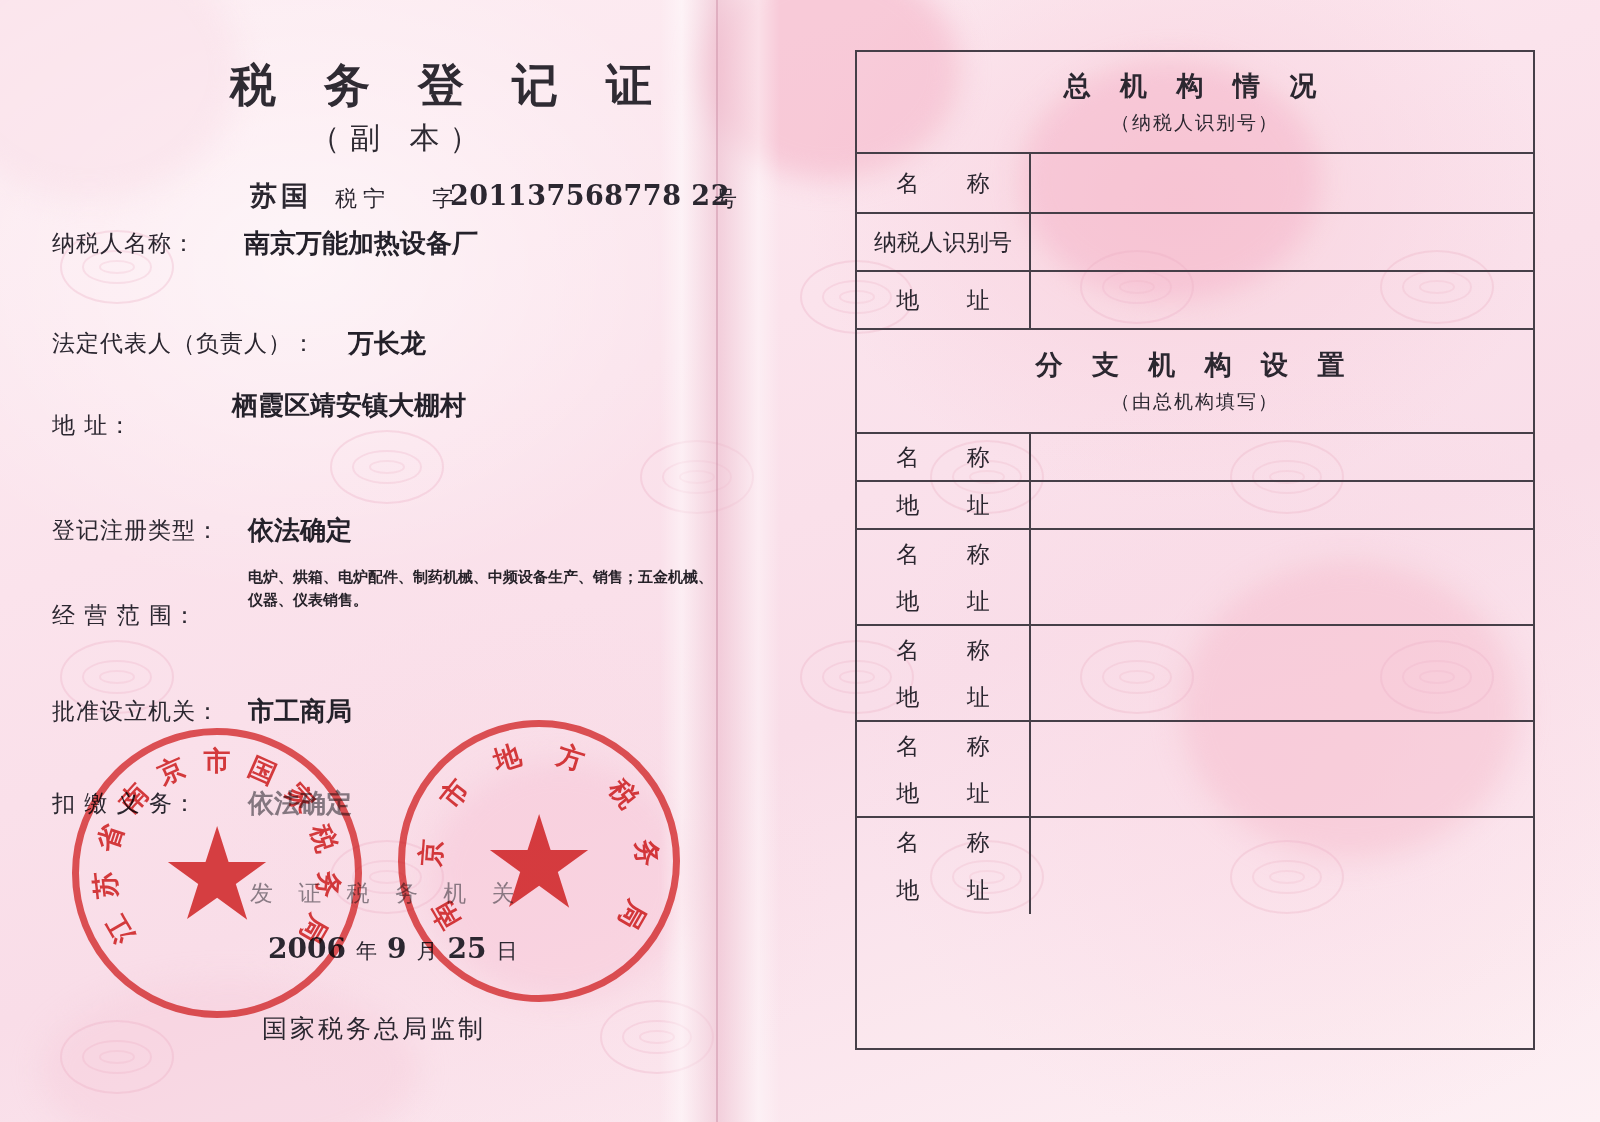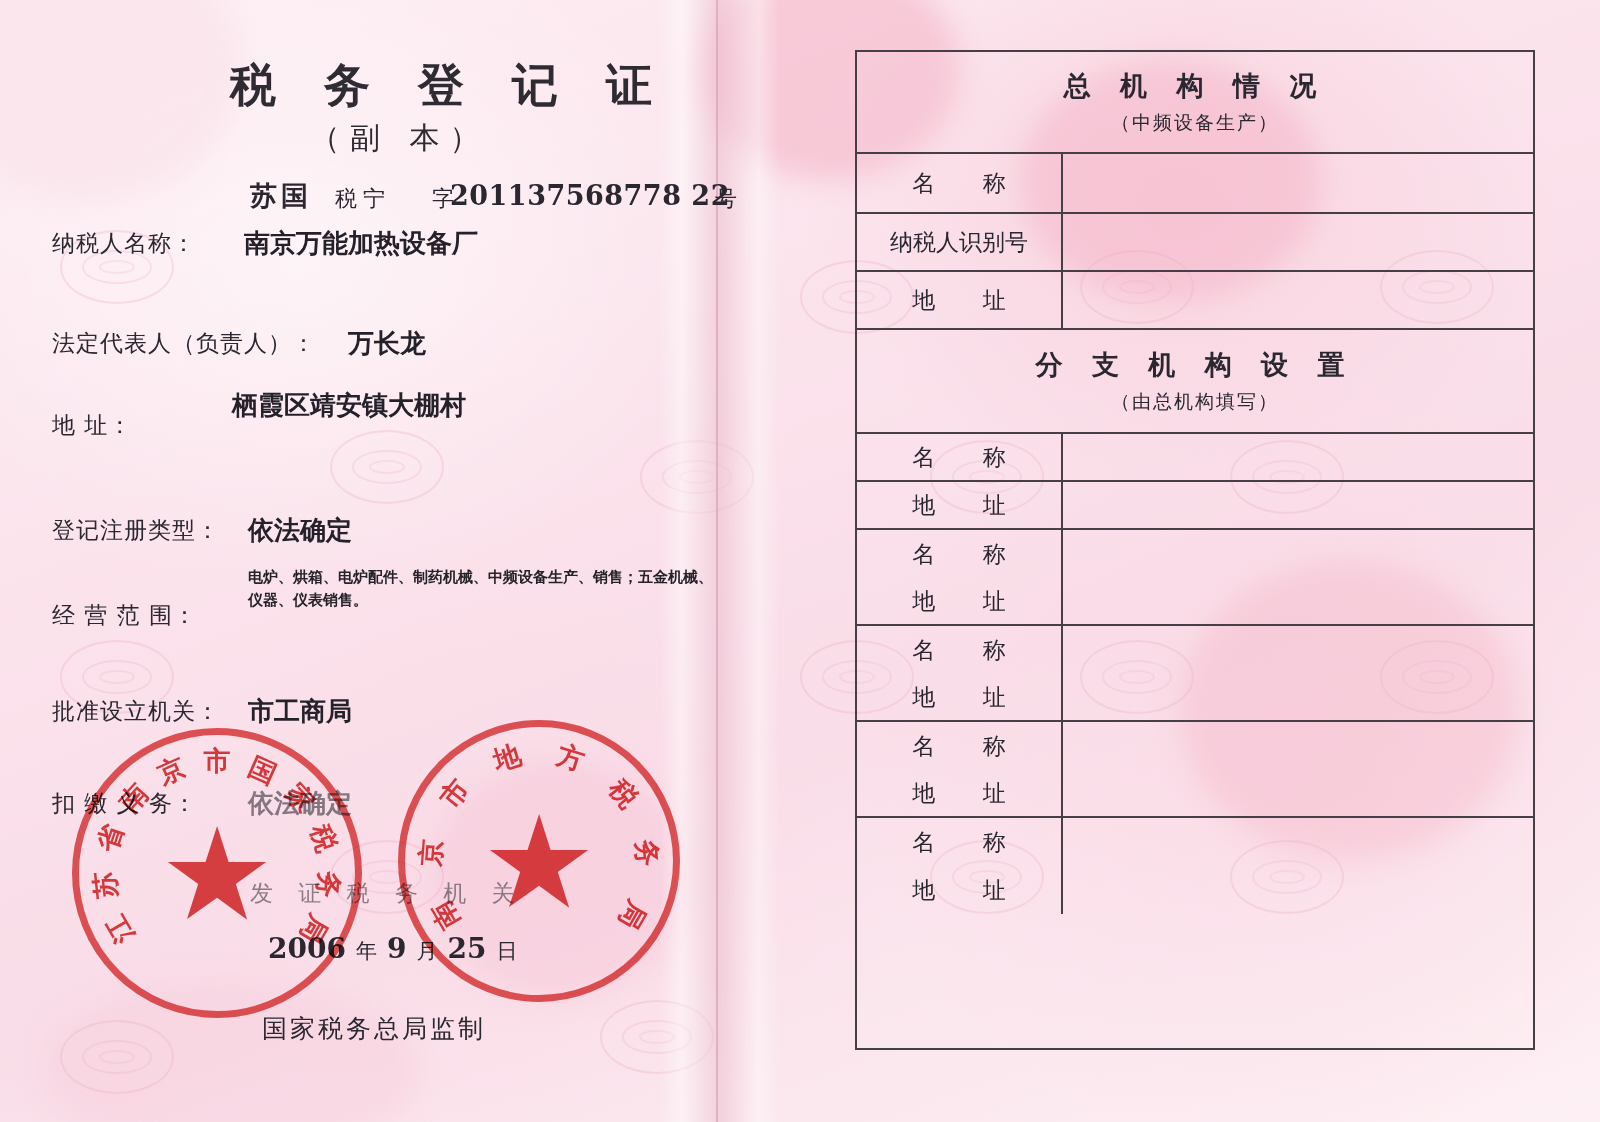--- a/index.html
+++ b/index.html
@@ -240,21 +240,21 @@
     font-size: 27px;
     letter-spacing: 10px;
     font-weight: 600;
   }
   .r-head .h2 {
     font-size: 19px;
     letter-spacing: 2px;
     margin-top: 6px;
   }
   .r-label {
-    width: 206px;
+    width: 174px;
     border-right: 2px solid #463f48;
     display: flex;
     align-items: center;
     justify-content: center;
     font-size: 23px;
     color: #2b2730;
     box-sizing: border-box;
   }
   .lbl-sp { letter-spacing: 20px; text-indent: 20px; }
   .r-value {
@@ -380,21 +380,21 @@
           <span style="transform: translate(93.5307px, 54px) rotate(480deg) translate(-50%, -50%);">局</span>
         </div>
       <div class="star-glyph">★</div>
     </div>
   </div>
 
   <div class="right-page">
 
     <div class="r-row r-head" style="height:102px;">
       <div class="h1">总 机 构 情 况</div>
-      <div class="h2">（中频设备生产）</div>
+      <div class="h2">（纳税人识别号）</div>
     </div>
 
     <div class="r-row" style="height:60px;">
       <div class="r-label lbl-sp">名    称</div>
       <div class="r-value"></div>
     </div>
     <div class="r-row" style="height:58px;">
       <div class="r-label">纳税人识别号</div>
       <div class="r-value"></div>
     </div>

